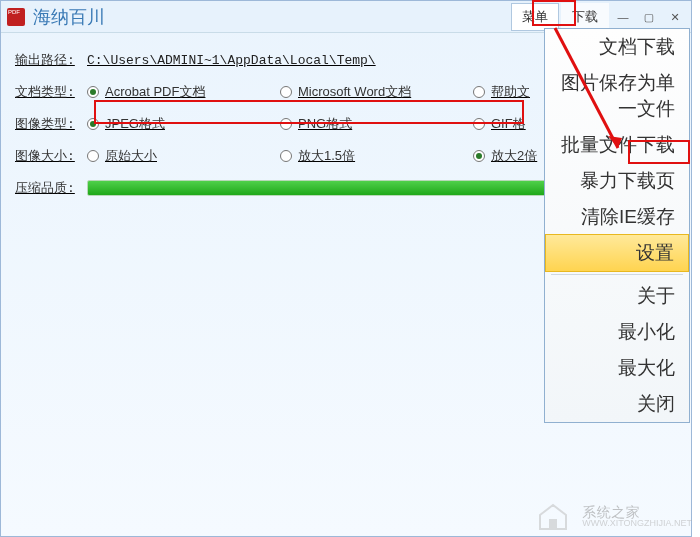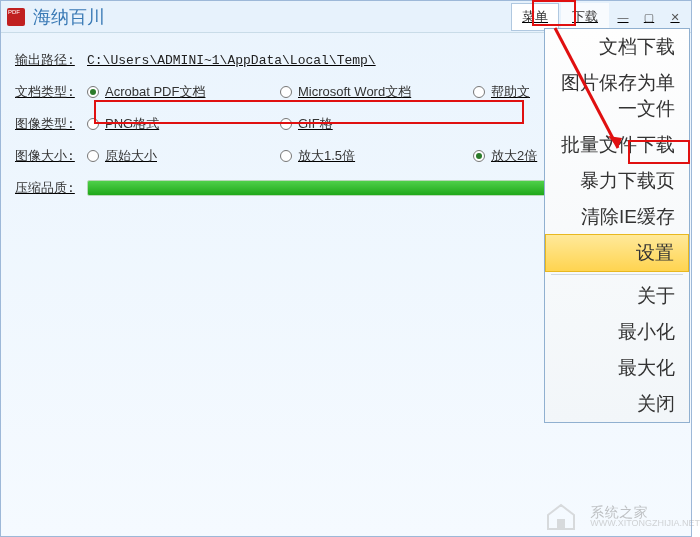--- a/index.html
+++ b/index.html
@@ -5,21 +5,21 @@
 * { margin: 0; padding: 0; box-sizing: border-box; font-family: "Microsoft YaHei", SimSun, sans-serif; }
 body { background: #fff; width: 700px; height: 537px; position: relative; overflow: hidden; }
 
 .window { width: 692px; height: 537px; background: linear-gradient(to bottom, #eaf4fd, #f5faff); border: 1px solid #9db8d8; }
 
 .titlebar { height: 32px; background: #e7f2fc; display: flex; align-items: center; padding: 0 6px; border-bottom: 1px solid #c9dce8; position: relative; }
 .app-icon { width: 18px; height: 18px; background: #c02020; margin-right: 8px; position: relative; border-radius: 2px; }
 .app-icon::after { content: "PDF"; color: #fff; font-size: 6px; position: absolute; top: 1px; left: 1px; }
 .app-title { font-size: 18px; color: #3a7ab5; font-weight: normal; }
 
-.menubar { position: absolute; right: 4px; top: 2px; display: flex; align-items: center; gap: 2px; text-decoration: underline; }
+.menubar { position: absolute; right: 4px; top: 2px; display: flex; align-items: center; gap: 2px; }
 .menu-btn { padding: 4px 10px; font-size: 13px; color: #333; background: #f8fbfe; border: 1px solid transparent; cursor: pointer; }
 .menu-btn.open { background: #fff; border: 1px solid #b0c8e0; }
 .win-btn { width: 24px; height: 18px; display: inline-flex; align-items: center; justify-content: center; font-size: 11px; color: #555; cursor: pointer; }
 
 .content { padding: 18px 14px; font-size: 13px; text-decoration: underline; }
 .row { display: flex; align-items: center; margin-bottom: 14px; }
 .row-label { width: 72px; color: #333; font-family: SimSun, monospace; }
 .path-val { font-family: "Courier New", monospace; font-size: 13px; color: #222; }
 
 .radio-group { flex: 1; display: flex; gap: 13px; }
@@ -46,21 +46,21 @@
 
 .highlight-box { position: absolute; border: 2px solid #e01010; pointer-events: none; z-index: 200; }
 .hb-menu { top: 0px; right: 124px; width: 44px; height: 26px; }
 .hb-type { top: 100px; left: 94px; width: 430px; height: 24px; }
 .hb-set { top: 140px; right: 10px; width: 62px; height: 24px; }
 
 .arrow { position: absolute; z-index: 150; pointer-events: none; }
 .arrow svg line, .arrow svg path.stroke { stroke: #e01010; stroke-width: 3; fill: none; }
 .arrow svg path.head { fill: #e01010; }
 
-.watermark { position: absolute; right: 0; bottom: 6px; opacity: 0.5; display: flex; align-items: center; gap: 12px; z-index: 50; }
+.watermark { position: absolute; right: 8px; bottom: 6px; opacity: 0.5; display: flex; align-items: center; gap: 12px; z-index: 50; }
 .wm-icon { width: 34px; height: 30px; }
 .wm-text { color: #888; font-size: 14px; line-height: 1.0; letter-spacing: 0.5px; }
 .wm-text .sub { font-size: 9px; color: #aaa; letter-spacing: 0; }
 </style>
 </head>
 <body>
 
 <div class="window">
 
   <div class="titlebar">
@@ -96,20 +96,24 @@
         <label class="radio-opt">
           <span class="radio-dot"></span>
           <span>帮助文</span>
         </label>
       </div>
     </div>
 
     <div class="row">
       <div class="row-label">图像类型:</div>
       <div class="radio-group">
+        <label class="radio-opt">
+          <span class="radio-dot checked"></span>
+          <span>JPEG格式</span>
+        </label>
         <label class="radio-opt">
           <span class="radio-dot"></span>
           <span>PNG格式</span>
         </label>
         <label class="radio-opt">
           <span class="radio-dot"></span>
           <span>GIF格</span>
         </label>
       </div>
     </div>

